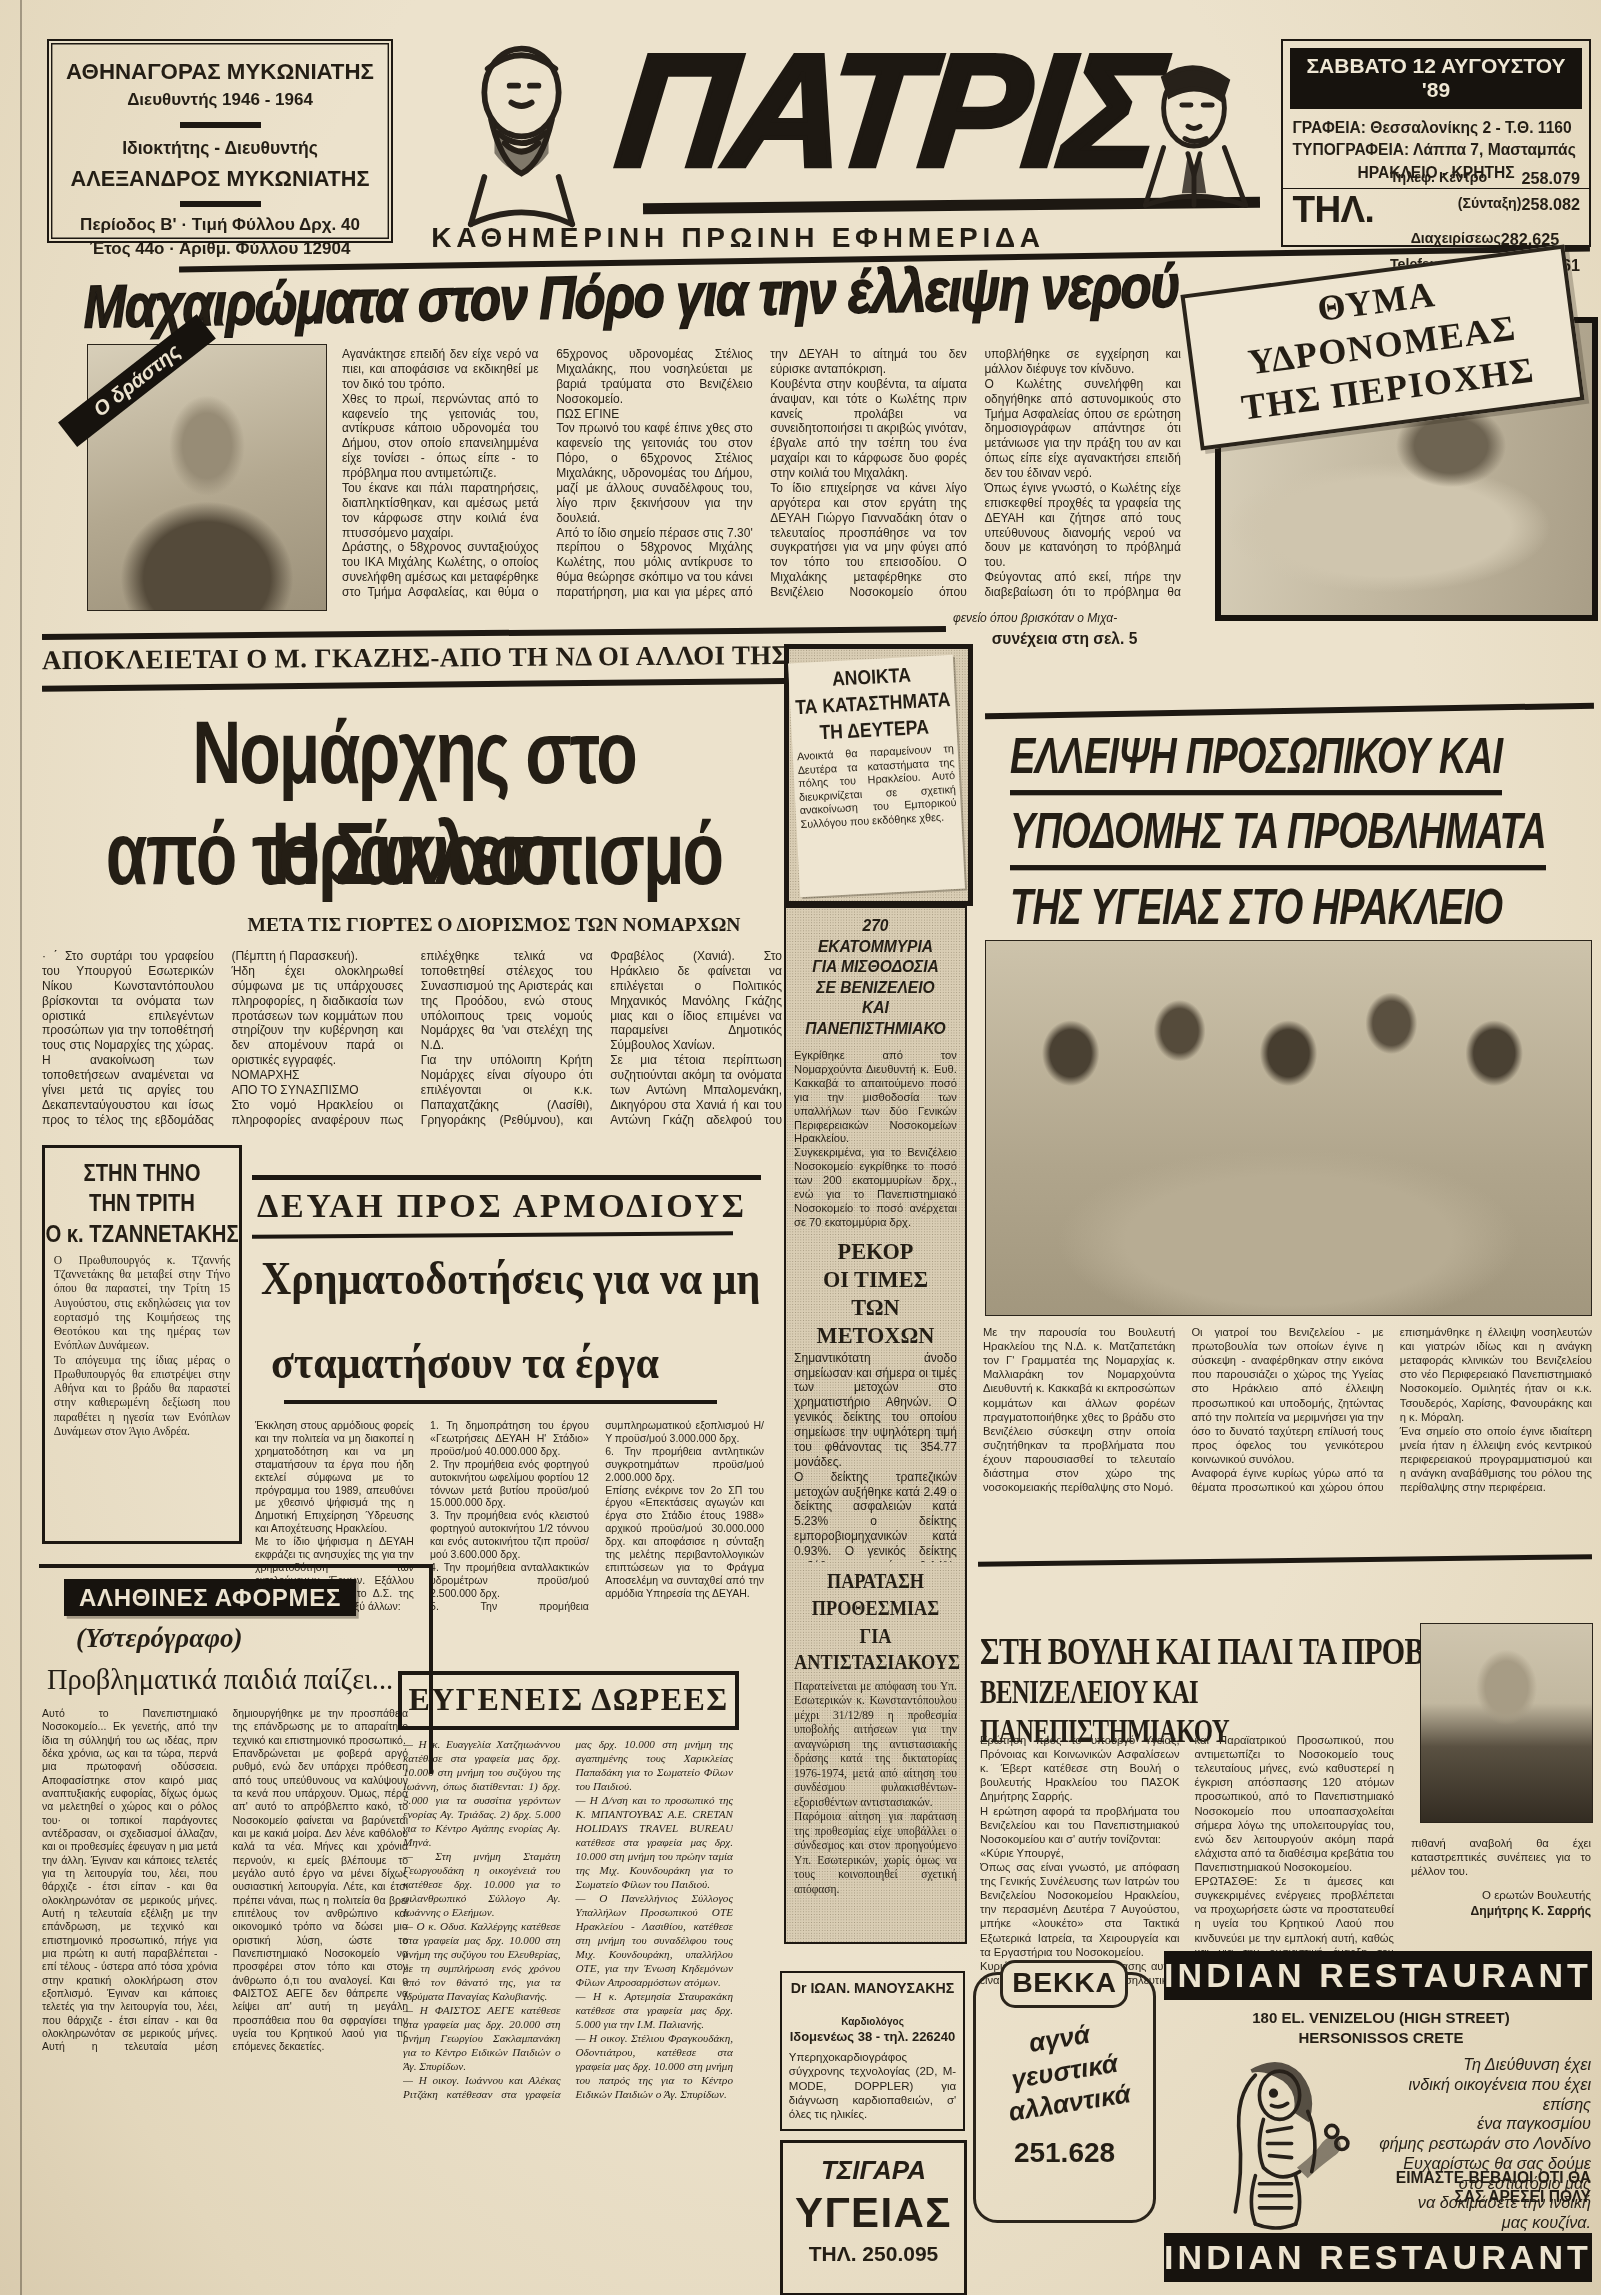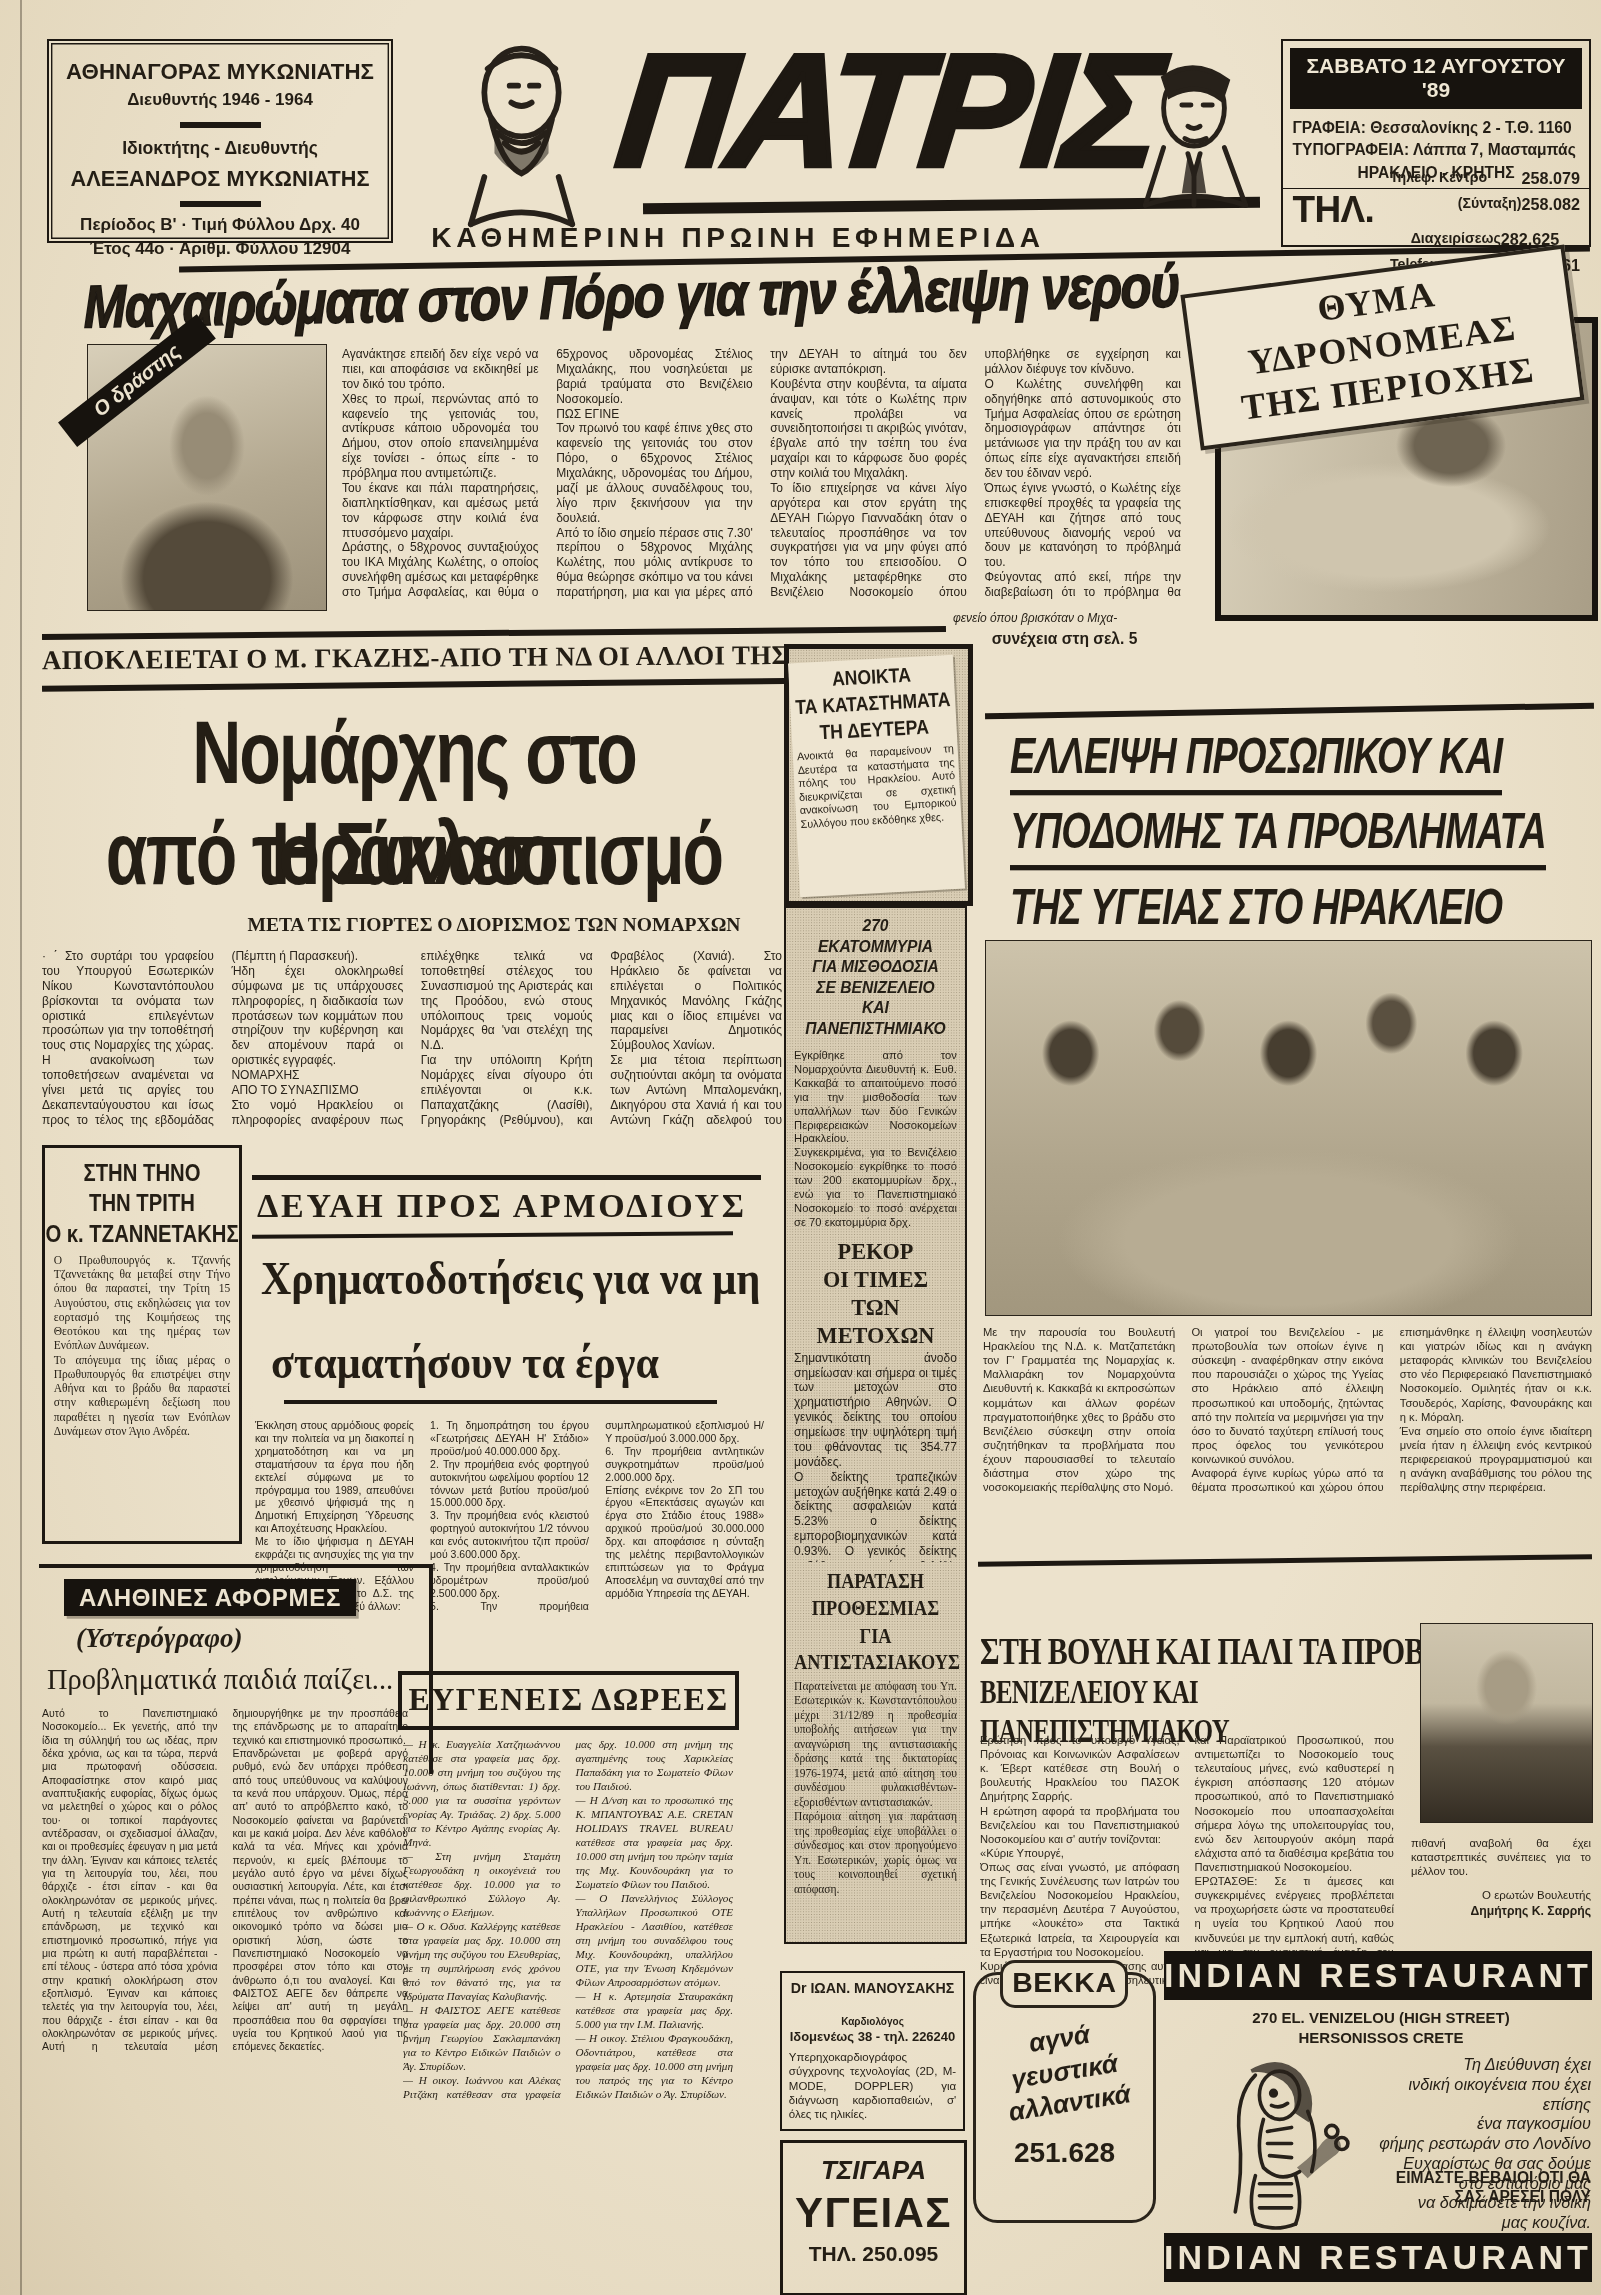--- a/index.html
+++ b/index.html
@@ -301,21 +301,21 @@
 
   <div class="abs" style="left:973px;top:1972px;width:177px;height:245px;border:3.4px solid #2a241b;border-radius:24.4px;">
     <div class="abs ctr b" style="left:24.4px;top:-15px;width:122px;height:42px;border:3.4px solid #2a241b;border-radius:15px;background:#eae0c9;font-size:28.4px;line-height:39px;letter-spacing:0.7px;">ΒΕΚΚΑ</div>
     <div class="b i ctr pre" style="font-size:26px;line-height:1.25;margin-top:47px;transform:rotate(-9deg);">αγνά
 γευστικά
 αλλαντικά</div>
     <div class="b ctr" style="font-size:28px;margin-top:17.6px;">251.628</div>
   </div>
 
   <div class="abs ctr" style="left:1164px;top:1951px;width:428px;height:49px;background:#17130e;color:#ece3cf;font-weight:bold;font-size:34px;line-height:49px;letter-spacing:4.1px;">INDIAN RESTAURANT</div>
-  <div class="abs ctr b" style="left:1178px;top:2009px;width:406px;font-size:15px;">270 EL. VENIZELOU (HIGH STREET)</div>
+  <div class="abs ctr b" style="left:1178px;top:2009px;width:406px;font-size:15px;">180 EL. VENIZELOU (HIGH STREET)</div>
   <div class="abs ctr b" style="left:1178px;top:2029px;width:406px;font-size:15px;">HERSONISSOS CRETE</div>
 
   <div class="abs" style="left:1174px;top:2051px;width:203px;height:181px;">
     <svg width="203" height="181" viewBox="0 0 100 90">
       <g fill="none" stroke="#27211a" stroke-width="1.8" stroke-linecap="round">
         <path d="M38 10 Q52 2 62 12 Q70 22 66 34 L60 30 Q62 20 54 14 Q44 8 38 10 Z" fill="#27211a" opacity="0.75"></path>
         <ellipse cx="52" cy="22" rx="10" ry="12"></ellipse>
         <path d="M40 12 Q30 22 32 42 Q34 60 30 80"></path>
         <path d="M66 30 Q72 44 68 60"></path>
         <path d="M44 34 Q40 48 44 58 Q52 66 62 60"></path>

